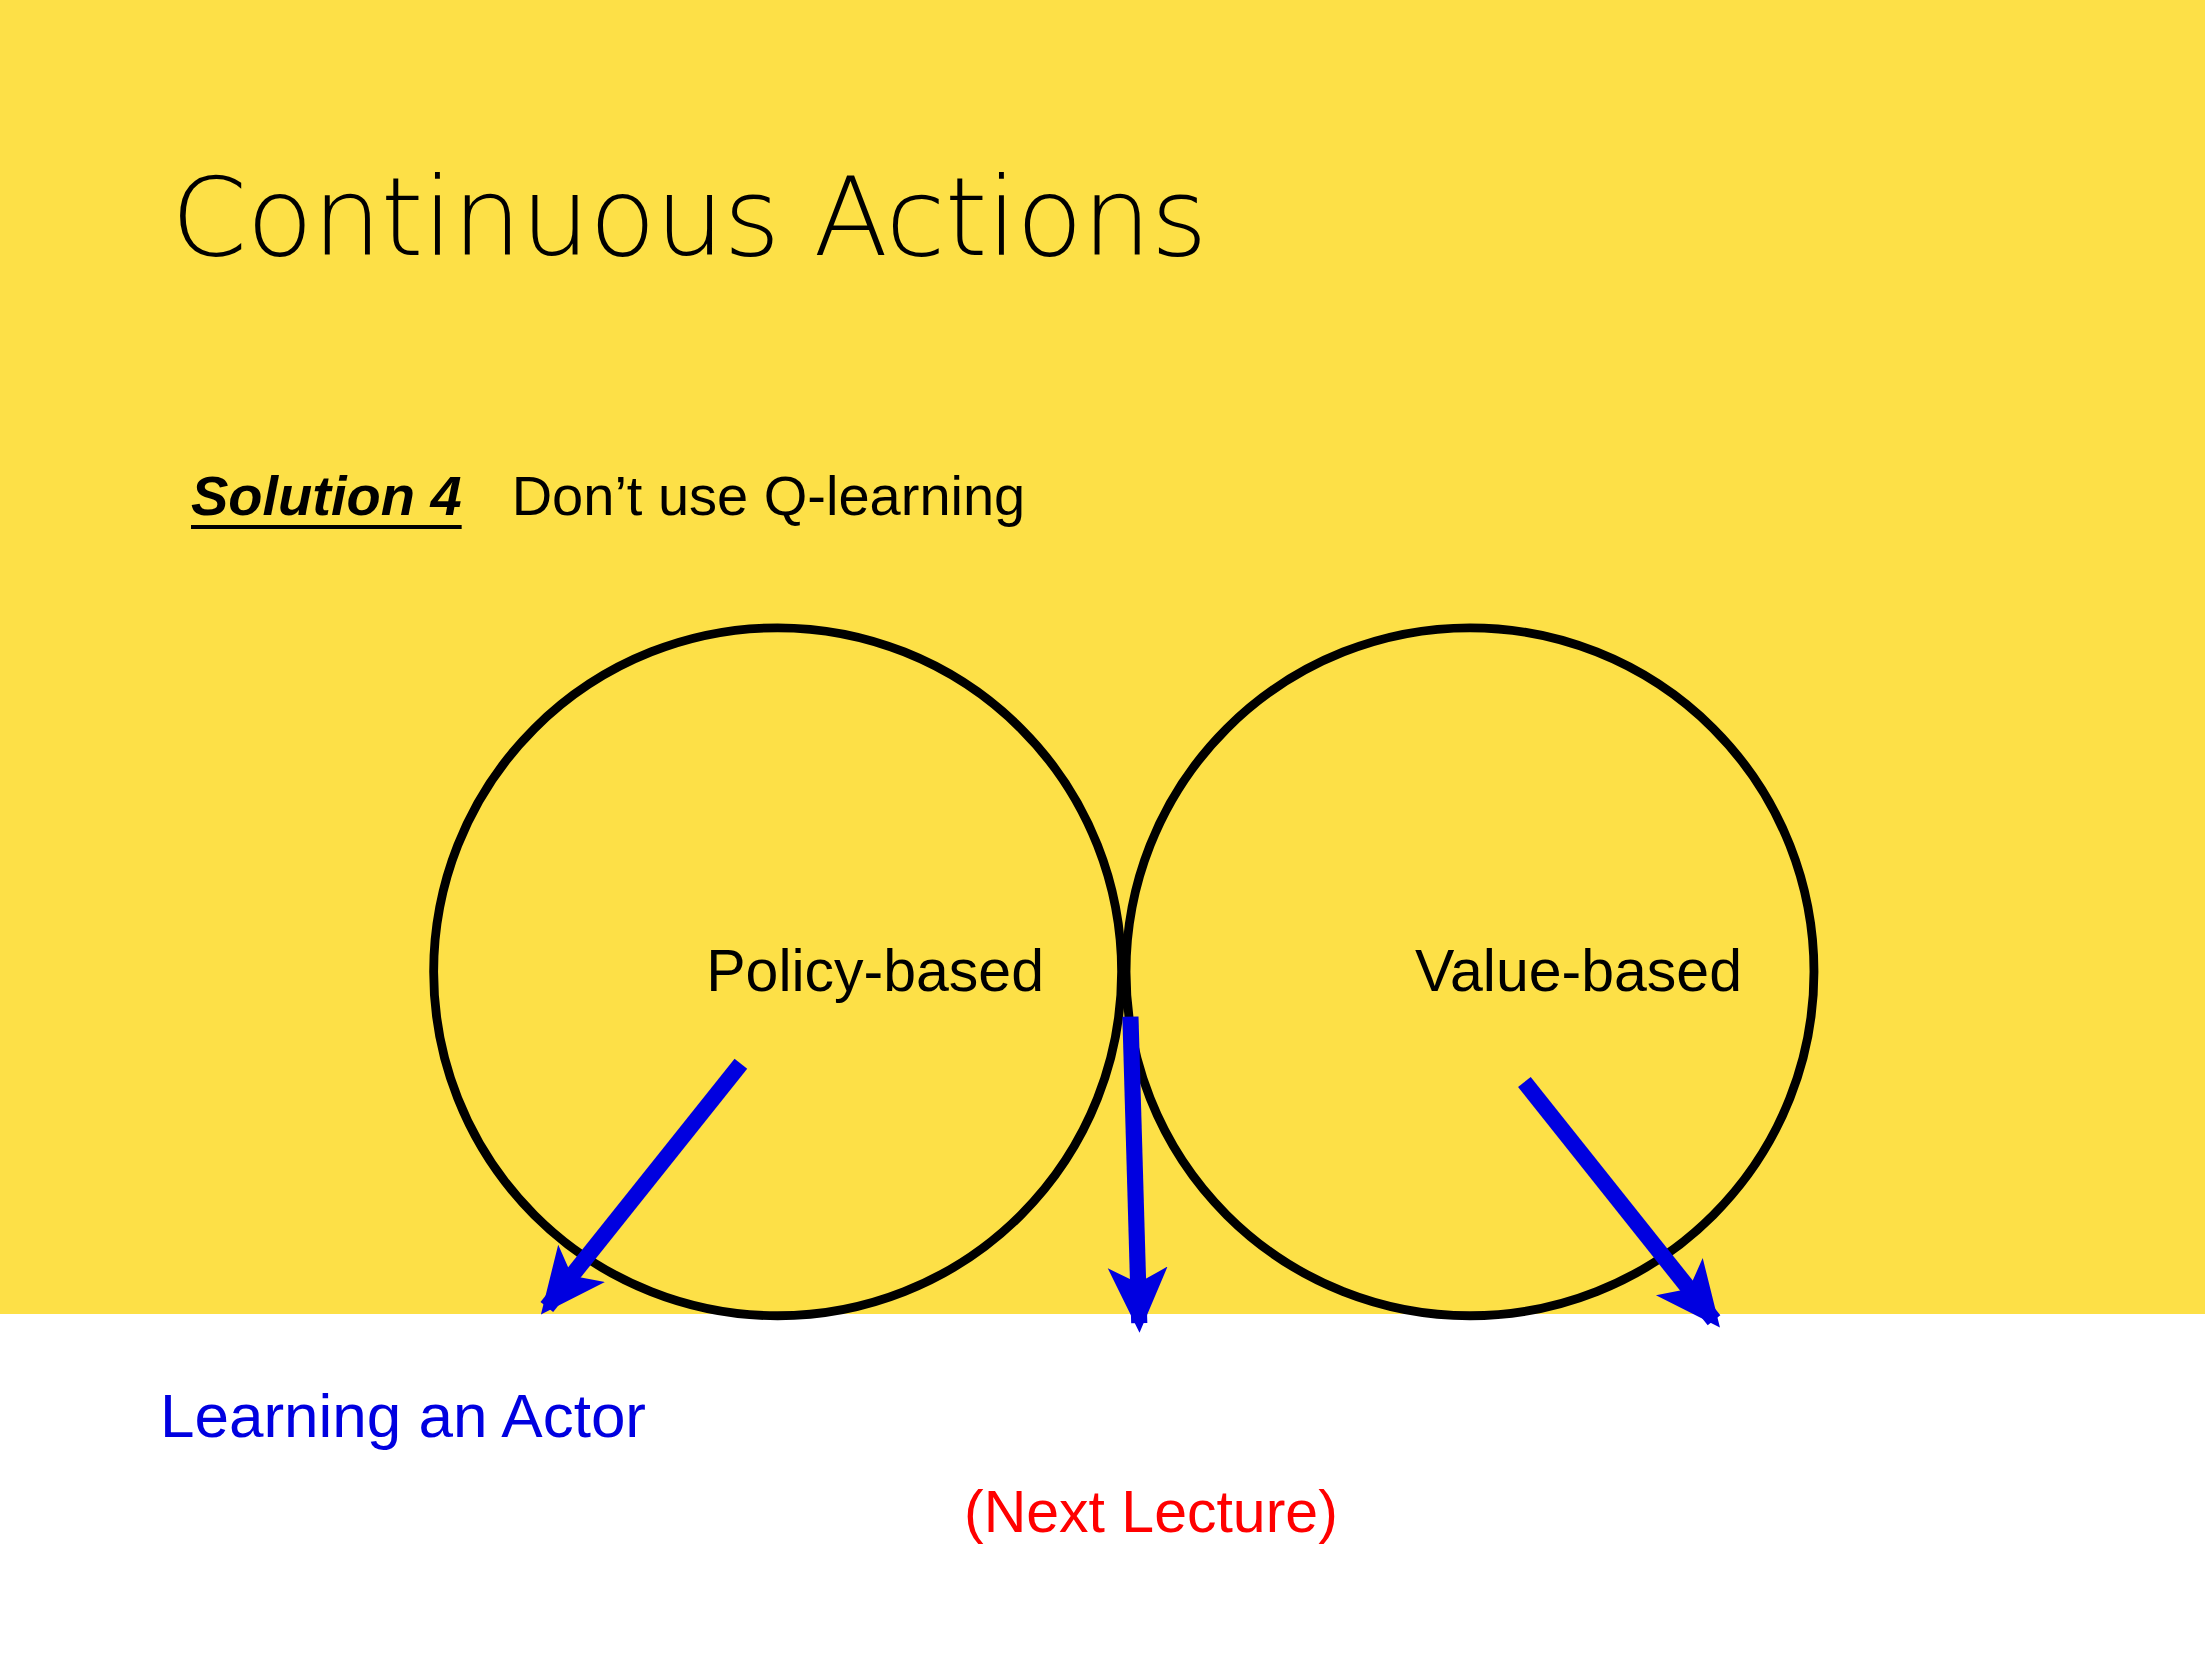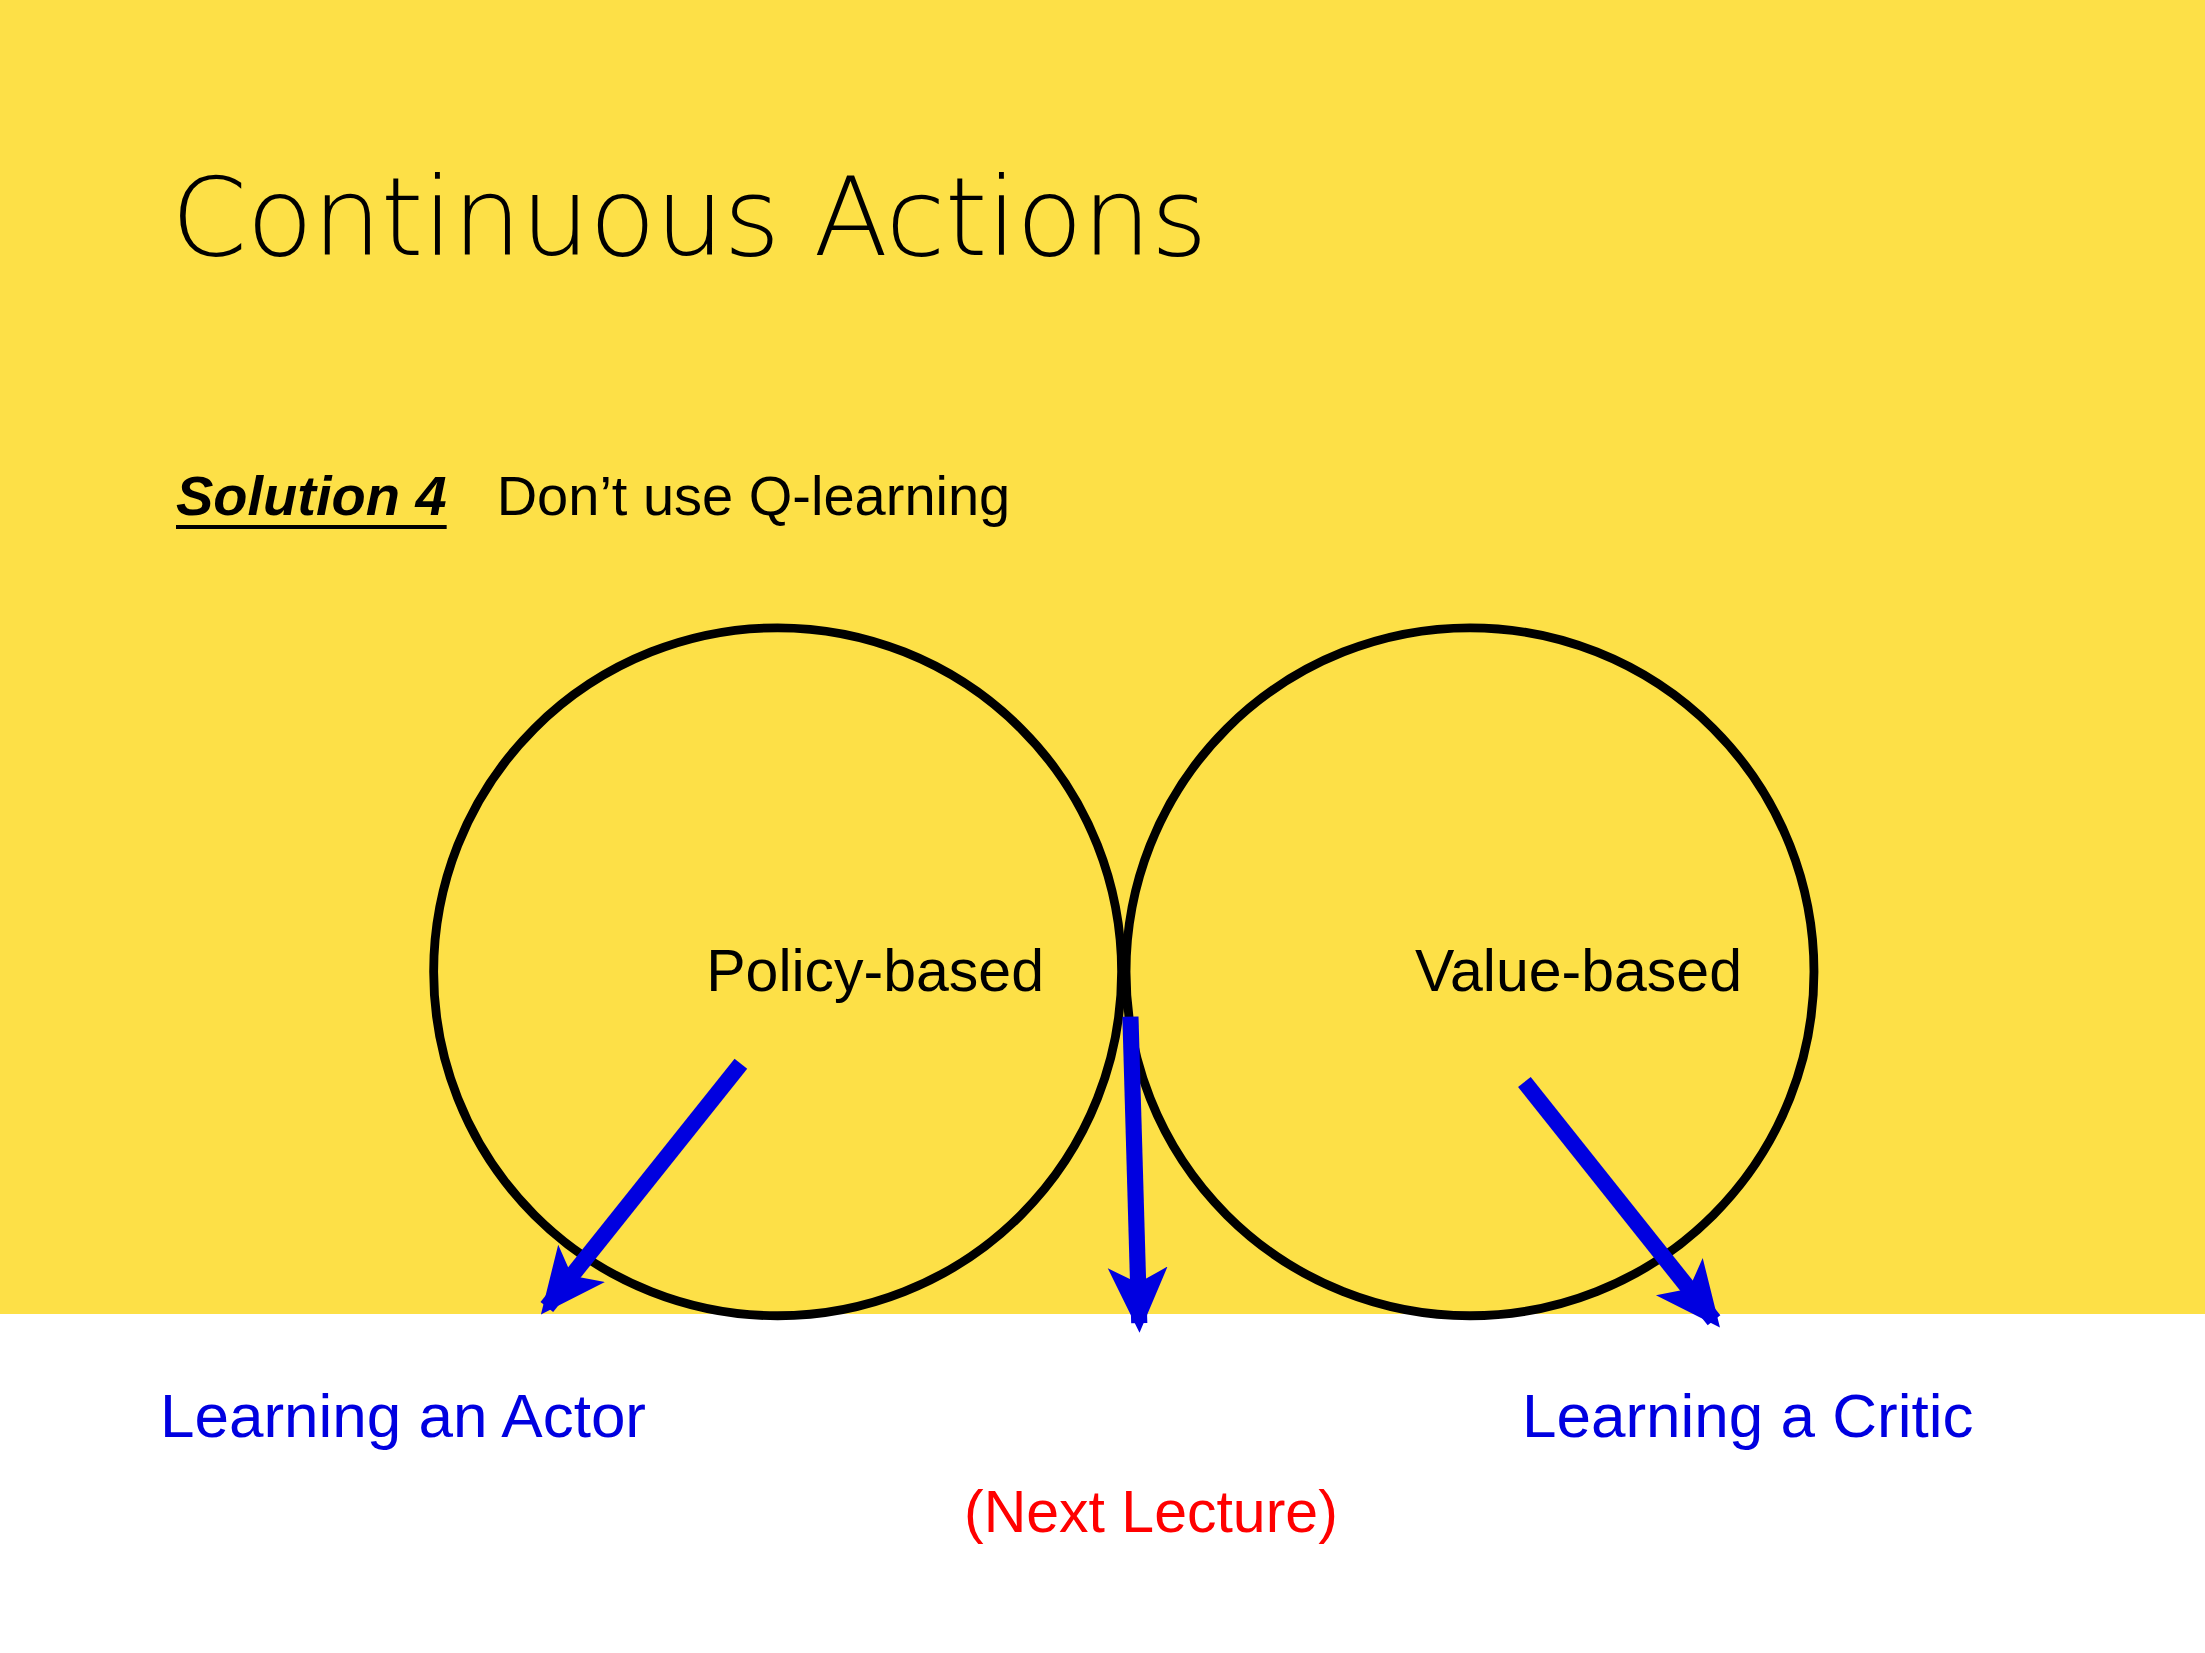--- a/index.html
+++ b/index.html
@@ -32,21 +32,21 @@
     font-size: 109px;
     line-height: 1.0;
     letter-spacing: -0.7px;
     color: #000000;
     white-space: nowrap;
   }
 
   
   #subtitle-row {
     position: absolute;
-    left: 176px;
+    left: 191px;
     top: 463px;
     white-space: nowrap;
     color: #000000;
   }
   #solution-label {
     font-family: "Liberation Sans", sans-serif;
     font-size: 56px;
     font-weight: bold;
     font-style: italic;
     text-decoration: underline;
@@ -164,16 +164,15 @@
 
   <div id="label-policy-based" class="circle-label">Policy-based</div>
 
   <div id="label-value-based" class="circle-label">Value-based</div>
 
   <div id="label-learning-actor" class="bottom-label">Learning an Actor</div>
 
 
   <div id="label-next-lecture">(Next Lecture)</div>
 
-  <div id="label-learning-critic" class="bottom-label">Learning a Critic</div>
 
 </div>
 
 
 </body></html>

